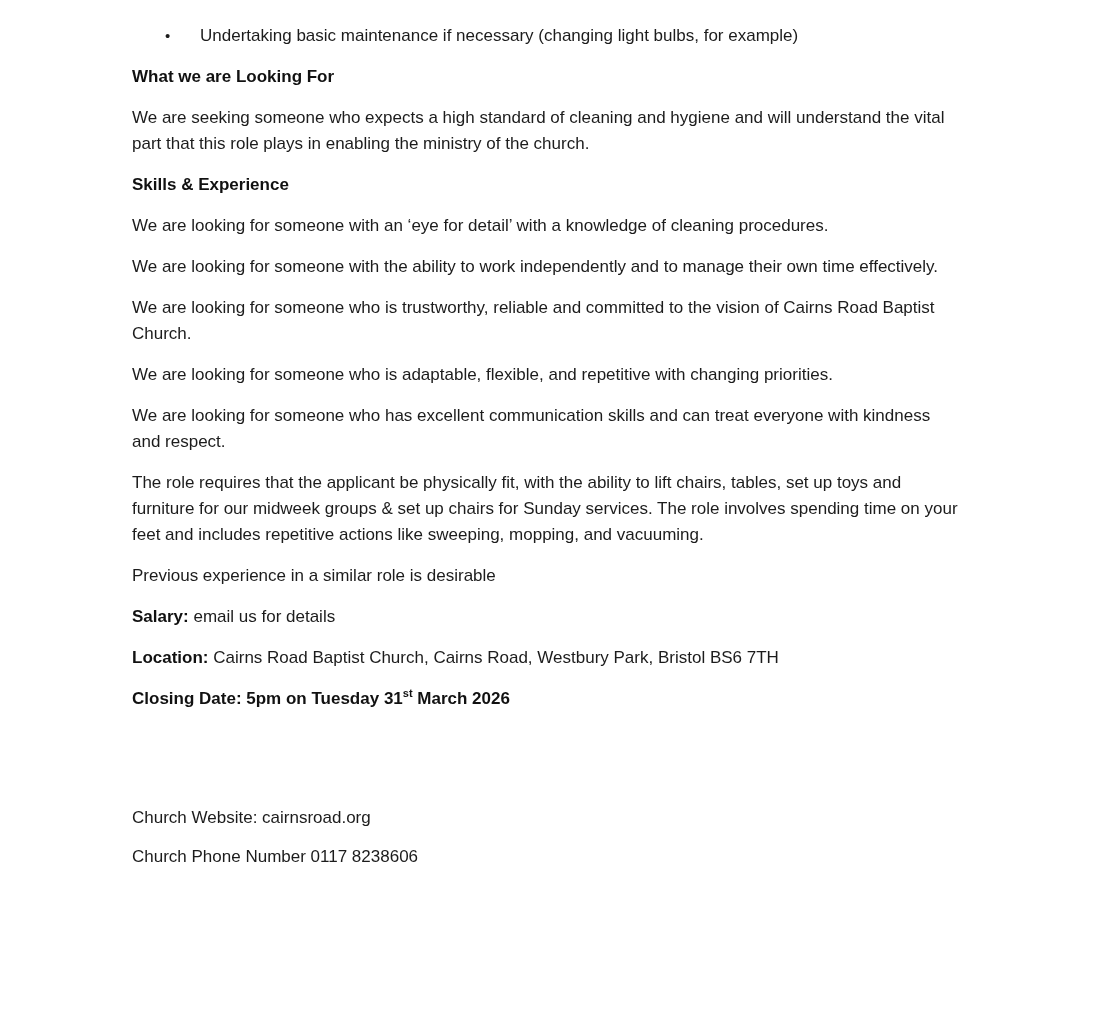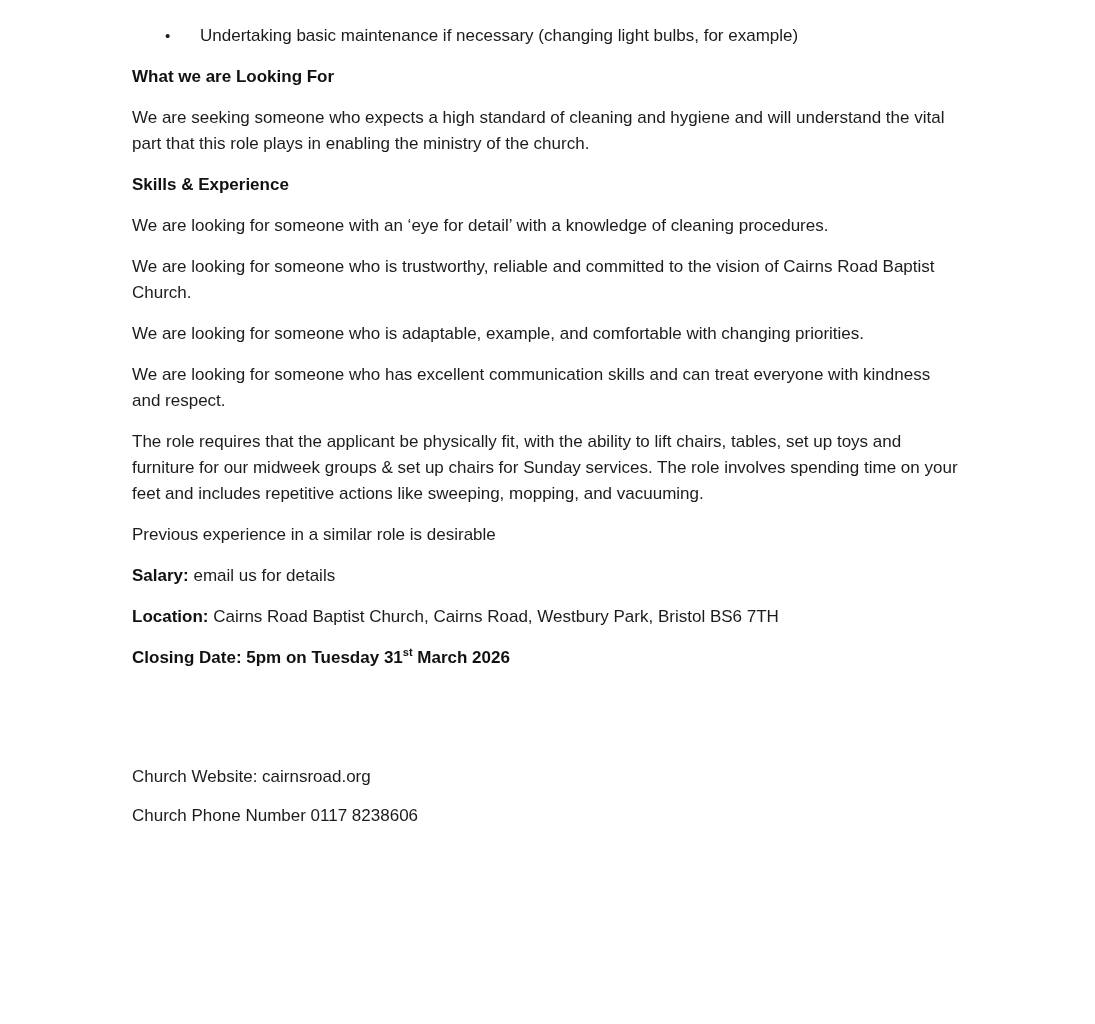--- a/index.html
+++ b/index.html
@@ -76,24 +76,25 @@
     </div>
 
   <p class="heading">What we are Looking For</p>
 
   <p class="para">We are seeking someone who expects a high standard of cleaning and hygiene and will understand the vital part that this role plays in enabling the ministry of the church.</p>
 
   <p class="heading">Skills &amp; Experience</p>
 
   <p class="para">We are looking for someone with an ‘eye for detail’ with a knowledge of cleaning procedures.</p>
 
+  <p class="para">We are looking for someone with the ability to work independently and to manage their own time effectively.</p>
 
   <p class="para">We are looking for someone who is trustworthy, reliable and committed to the vision of Cairns Road Baptist Church.</p>
 
-  <p class="para">We are looking for someone who is adaptable, example, and comfortable with changing priorities.</p>
+  <p class="para">We are looking for someone who is adaptable, flexible, and repetitive with changing priorities.</p>
 
   <p class="para">We are looking for someone who has excellent communication skills and can treat everyone with kindness and respect.</p>
 
   <p class="para">The role requires that the applicant be physically fit, with the ability to lift chairs, tables, set up toys and furniture for our midweek groups &amp; set up chairs for Sunday services. The role involves spending time on your feet and includes repetitive actions like sweeping, mopping, and vacuuming.</p>
 
   <p class="para">Previous experience in a similar role is desirable</p>
 
   <p class="para"><span class="bold-label">Salary:</span><span> email us for details</span></p>
 
 

